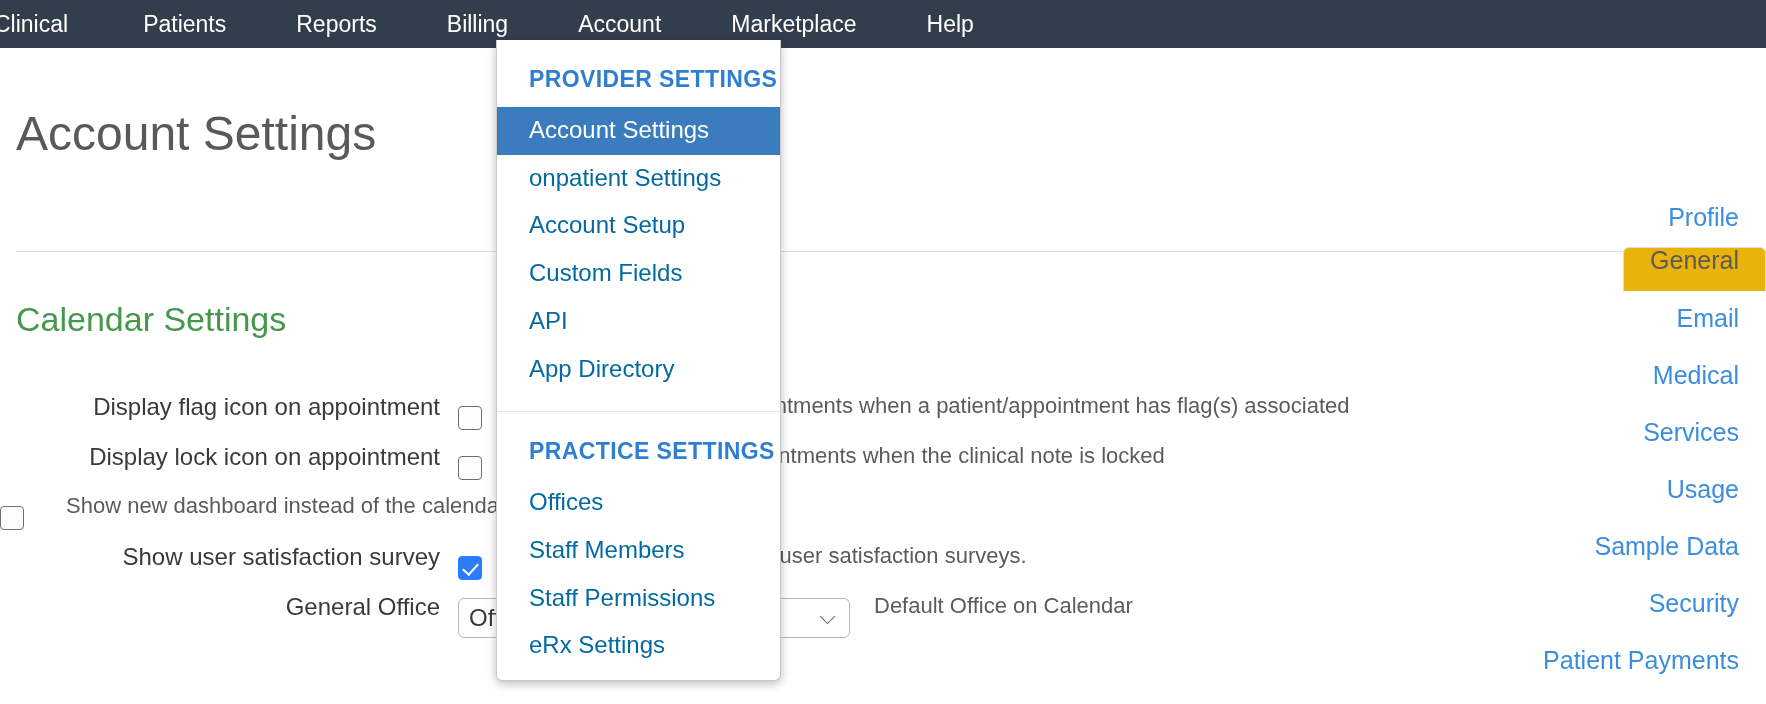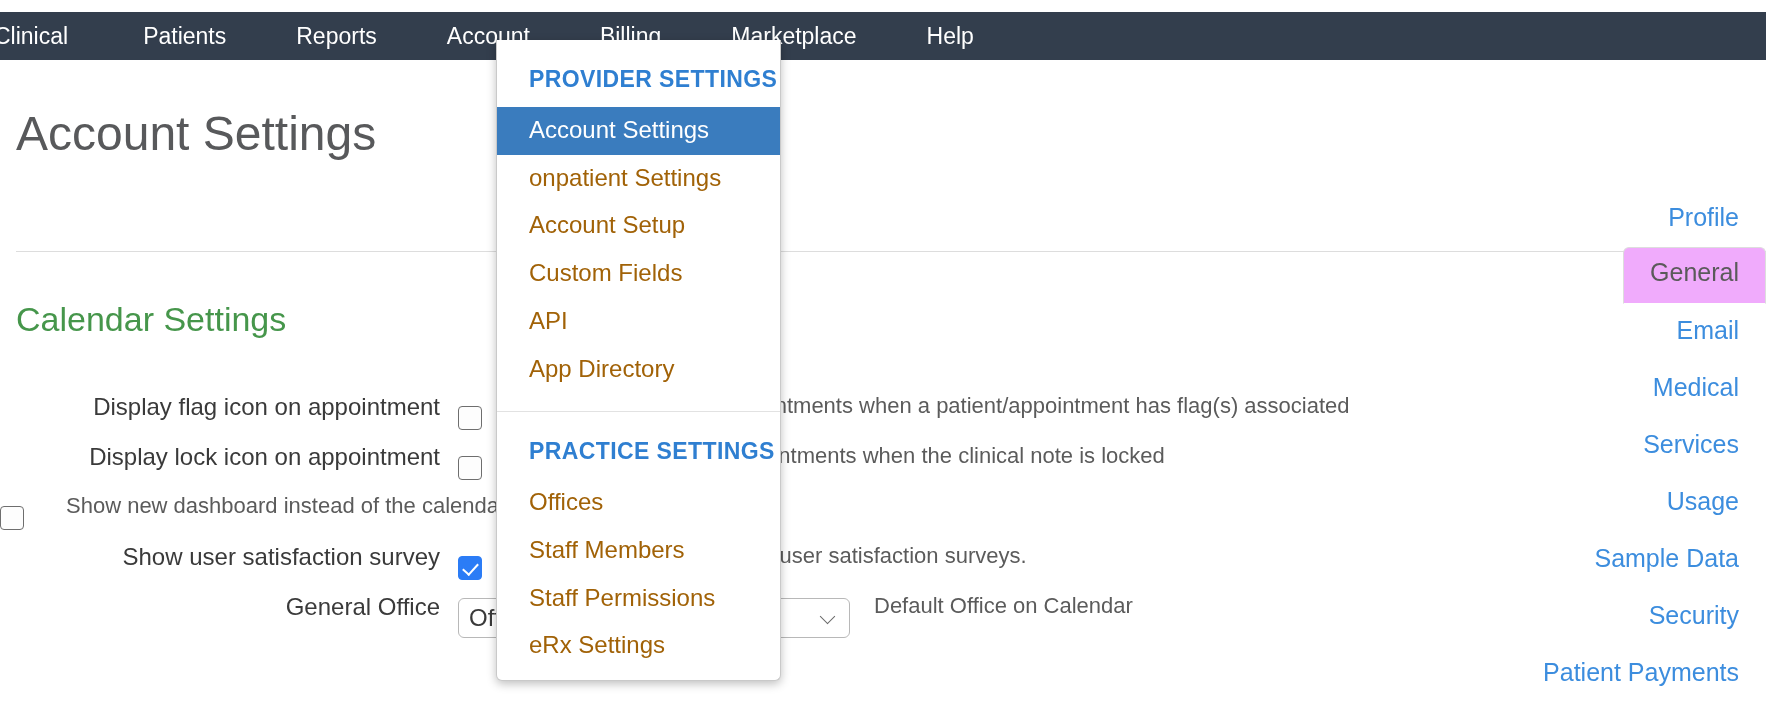--- a/index.html
+++ b/index.html
@@ -8,21 +8,21 @@
     margin: 0; padding: 0;
     width: 1766px; height: 704px;
     overflow: hidden;
     background: #ffffff;
     font-family: "Liberation Sans", sans-serif;
     -webkit-font-smoothing: antialiased;
   }
 
   
   #topnav {
-    position: absolute; left: 0; top: 12px;
+    position: absolute; left: 0; top: 0;
     width: 1766px; height: 48px;
     background: #333e4d;
     display: flex;
     align-items: center;
     z-index: 5;
   }
   .nav-item {
     color: #ffffff;
     font-size: 23px;
     line-height: 48px;
@@ -66,26 +66,26 @@
     color: #3c8dde;
     padding: 14px 26px 16px 26px;
     white-space: nowrap;
     cursor: pointer;
     border: 1px solid transparent;
     position: relative;
     line-height: 1;
   }
   .tab.active {
     color: #5a5a5a;
-    background: #f0abfc;
+    background: #eab308;
     border: 1px solid #dddddd;
     border-bottom: 1px solid #ffffff;
     border-radius: 6px 6px 0 0;
     margin-bottom: -1px;
-    padding: 12px 26px 18px 26px;
+    padding: 0 26px 18px 26px;
   }
 
   
   #section-title {
     position: absolute;
     left: 16px; top: 252px;
     font-size: 34px;
     color: #46964b;
     font-weight: 400;
     white-space: nowrap;
@@ -189,21 +189,21 @@
   .dd-header {
     font-size: 23px;
     font-weight: bold;
     color: #2f7fd1;
     letter-spacing: 0.4px;
     padding: 26px 0 14px 32px;
     white-space: nowrap;
   }
   .dd-item {
     font-size: 24px;
-    color: #a16207;
+    color: #0369a1;
     padding: 8px 0 9px 32px;
     white-space: nowrap;
     cursor: pointer;
     line-height: 1.28;
   }
   .dd-item.selected {
     background: #3a7cbe;
     color: #ffffff;
   }
   .dd-sep {
@@ -212,22 +212,22 @@
     margin: 18px 0 0 0;
   }
 </style>
 </head>
 <body>
 
 <div id="topnav">
     <div class="nav-item">Clinical</div>
     <div class="nav-item">Patients</div>
     <div class="nav-item">Reports</div>
+    <div class="nav-item">Billing</div>
     <div class="nav-item">Account</div>
-    <div class="nav-item">Billing</div>
     <div class="nav-item">Marketplace</div>
     <div class="nav-item">Help</div>
   </div>
 
 <div id="page">
 
   <div id="page-title">Account Settings</div>
 
   <div id="tabs">
       <div class="tab">Profile</div>

